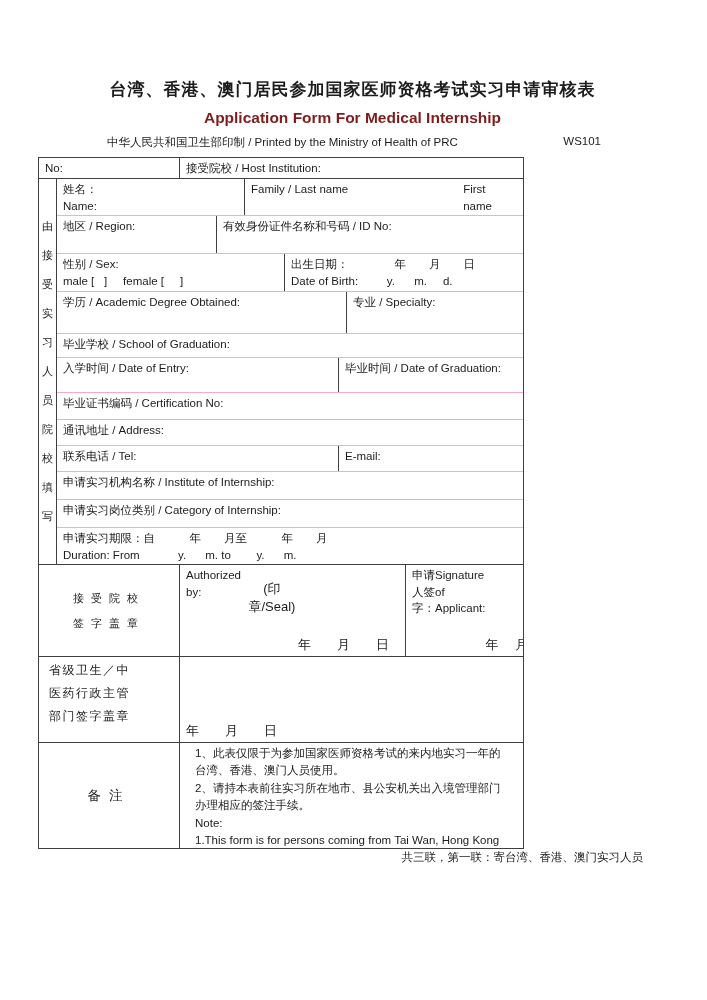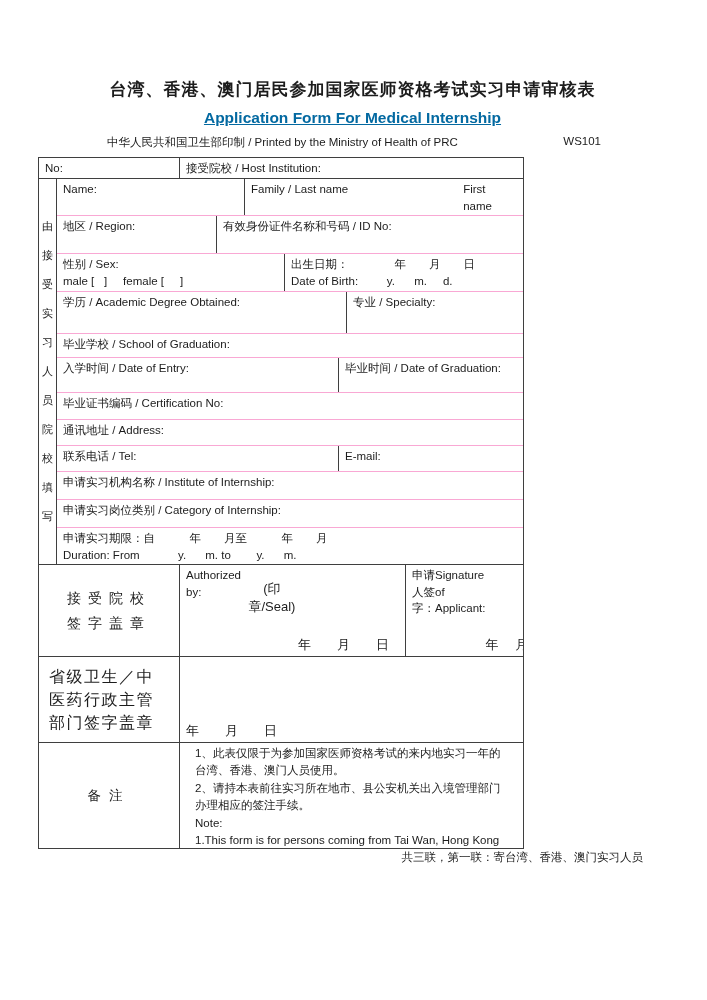--- a/index.html
+++ b/index.html
@@ -1,21 +1,21 @@
 <!DOCTYPE html>
 <html><head>
 <meta charset="utf-8">
 <style>
   html,body{margin:0;padding:0;background:#ffffff;}
   .page{position:relative;width:707px;height:1000px;background:#fff;
         font-family:"Liberation Sans",sans-serif;color:#1c1c1c;overflow:hidden;}
   
   .hdr{position:absolute;top:78px;left:12px;width:681px;text-align:center;}
   .title-zh{font-size:17px;font-weight:bold;letter-spacing:1px;font-family:"Liberation Serif",serif;}
-  .title-en{font-size:15.5px;font-weight:600;margin-top:8px;color:#0369a1;text-decoration:underline;}
+  .title-en{font-size:15.5px;font-weight:600;margin-top:8px;color:#7f1d1d;}
   .printed-line{position:absolute;top:135px;left:38px;width:609px;display:flex;
                 font-size:11.5px;box-sizing:border-box;padding-left:69px;}
   .printed-line .ws{margin-left:auto;padding-right:46px;}
   
   .tbl{position:absolute;left:38px;top:157px;width:486px;border:1px solid #3f3f3f;
        font-size:11.5px;box-sizing:border-box;background:#fff;}
   .tbl > div + div{border-top:1px solid #3f3f3f;}
   .row{display:flex;box-sizing:border-box;}
   .cell{border-left:1px solid #3f3f3f;padding:2px 6px;box-sizing:border-box;overflow:hidden;}
   .row > .cell:first-child,.irow > .cell:first-child{border-left:none;}
@@ -26,30 +26,30 @@
   .side{width:17px;display:flex;flex-direction:column;justify-content:space-evenly;
         align-items:center;padding:26px 0;font-size:11px;box-sizing:border-box;
         font-family:"Liberation Serif",serif;}
   .inner{flex:1;border-left:1px solid #3f3f3f;display:flex;flex-direction:column;box-sizing:border-box;}
   .irow{display:flex;box-sizing:border-box;}
   .inner > .irow + .irow{border-top:1px solid #f9a8d4;}
   .flexline{display:flex;}
   .fam{width:214px;}
   
   .sigL{width:140px;display:flex;flex-direction:column;justify-content:center;
-        align-items:center;font-size:14px;letter-spacing:7px;line-height:25px;
+        align-items:center;font-size:11px;letter-spacing:7px;line-height:25px;
         font-family:"Liberation Serif",serif;}
   .colflex{display:flex;}
   .seal{text-align:center;margin-top:13px;font-size:13px;}
   .date-br{margin-top:auto;text-align:right;font-size:13px;line-height:19px;}
   .pad-r10{padding-right:10px;}
   .pad-r8{padding-right:8px;}
   .pad-r20{padding-right:20px;}
-  .prov-label{width:140px;display:flex;flex-direction:column;justify-content:center;
-        padding-left:10px;font-size:16px;letter-spacing:1.5px;line-height:23px;
+  .prov-label{width:140px;display:flex;flex-direction:column;justify-content:flex-start;
+        padding-left:10px;font-size:12px;letter-spacing:1.5px;line-height:23px;
         font-family:"Liberation Serif",serif;box-sizing:border-box;}
   .rem-label{width:140px;display:flex;justify-content:center;align-items:center;
         font-size:13.5px;letter-spacing:8px;font-family:"Liberation Serif",serif;}
   .rem-text{font-size:11.5px;line-height:17.4px;padding:2px 15px;}
   .footer{position:absolute;left:38px;top:850px;width:609px;text-align:right;
         font-size:11.5px;padding-right:4px;box-sizing:border-box;
         font-family:"Liberation Serif",serif;}
 </style>
 </head>
 <body>
@@ -87,20 +87,21 @@
           <div>员</div>
           <div>院</div>
           <div>校</div>
           <div>填</div>
           <div>写</div>
         </div>
       <div class="inner">
 
         <div class="irow" style="height:36px">
           <div class="cell" style="width:187px">
+            <div class="ln">姓名：</div>
             <div class="ln">Name:</div>
           </div>
           <div class="cell grow">
             <div class="ln flexline">
               <span class="fam">Family / Last name</span>
               <span>First name</span>
             </div>
             <div class="ln">Middle name</div>
           </div>
         </div>

